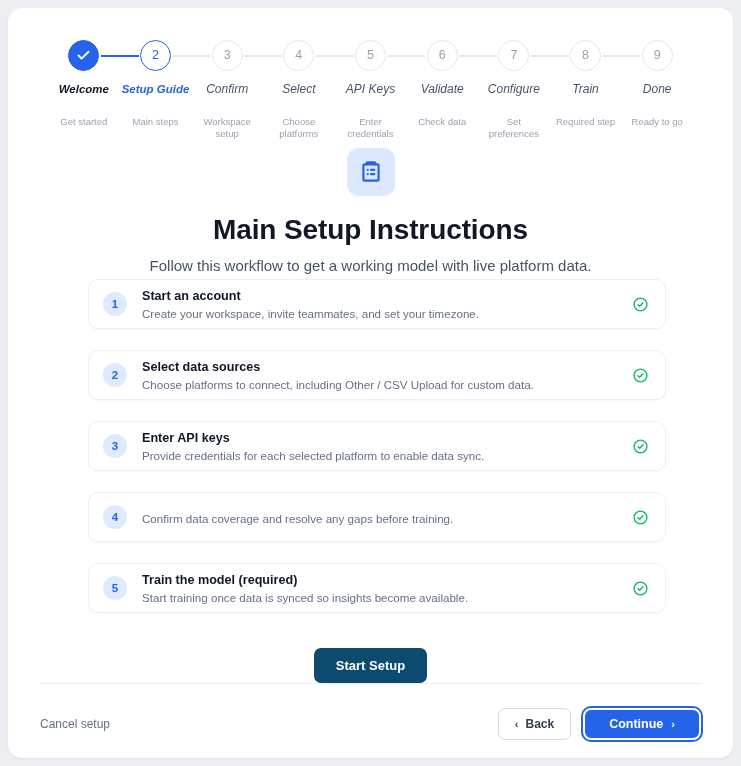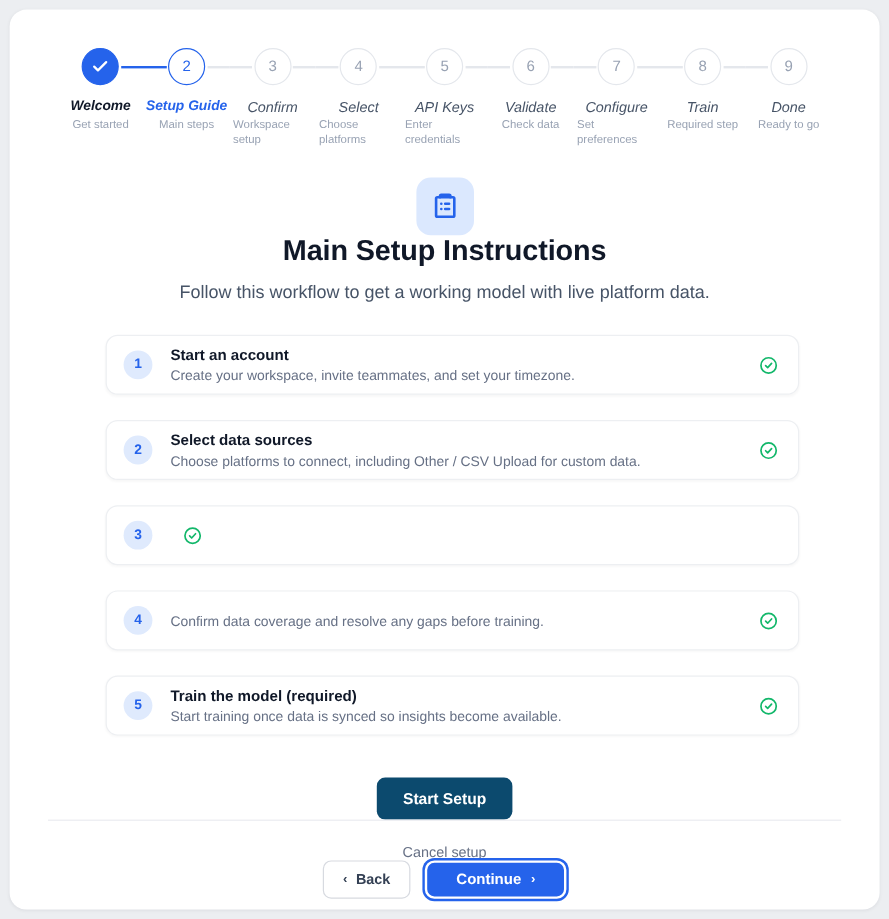--- a/index.html
+++ b/index.html
@@ -96,24 +96,25 @@
     font-weight: bold;
     color: #101828;
     line-height: 14px;
     text-align: left;
     white-space: nowrap;
     font-style: italic;
   }
   .step.is-current .step-title { color: #2563eb; }
   .step.is-upcoming .step-title { color: #475467; font-weight: normal; font-size: 12px; }
   .step-sub {
-    margin-top: 3px;
+    margin-top: 20px;
     font-size: 9.5px;
     color: #98a2b3;
     line-height: 12px;
+    text-align: center;
     max-width: 66px;
   }
 
   
   .hero {
     position: absolute;
     top: 140px;
     left: 0;
     right: 0;
     text-align: center;
@@ -122,21 +123,22 @@
     width: 48px;
     height: 48px;
     margin: 0 auto;
     border-radius: 12px;
     background: #dbe8fe;
     display: flex;
     align-items: center;
     justify-content: center;
   }
   .hero-title {
-    font-size: 24px;
+    margin-top: 18px;
+    font-size: 28px;
     font-weight: bold;
     color: #101828;
     letter-spacing: -0.1px;
   }
   .hero-sub {
     margin-top: 11px;
     font-size: 15px;
     color: #475467;
   }
 
@@ -222,21 +224,20 @@
   
   .footer {
     position: absolute;
     left: 32px;
     right: 32px;
     top: 695px;
     height: 42px;
     display: flex;
     align-items: center;
     justify-content: space-between;
-    flex-direction: column;
   }
   .cancel-link {
     font-size: 12px;
     color: #667085;
     cursor: pointer;
   }
   .footer-actions { display: flex; align-items: center; gap: 12px; }
   .btn-back {
     display: flex;
     align-items: center;
@@ -394,20 +395,24 @@
         </div>
         <div class="card-check">
           <svg width="17" height="17" viewBox="0 0 24 24" fill="none" stroke="#12b76a" stroke-width="2" stroke-linecap="round" stroke-linejoin="round">
             <circle cx="12" cy="12" r="9"></circle>
             <path d="M8.5 12.2l2.4 2.4 4.6-5"></path>
           </svg>
         </div>
       </div>
       <div class="card">
         <div class="card-num">3</div>
+        <div class="card-text">
+          <div class="card-title">Enter API keys</div>
+          <div class="card-desc">Provide credentials for each selected platform to enable data sync.</div>
+        </div>
         <div class="card-check">
           <svg width="17" height="17" viewBox="0 0 24 24" fill="none" stroke="#12b76a" stroke-width="2" stroke-linecap="round" stroke-linejoin="round">
             <circle cx="12" cy="12" r="9"></circle>
             <path d="M8.5 12.2l2.4 2.4 4.6-5"></path>
           </svg>
         </div>
       </div>
       <div class="card">
         <div class="card-num">4</div>
         <div class="card-text">

